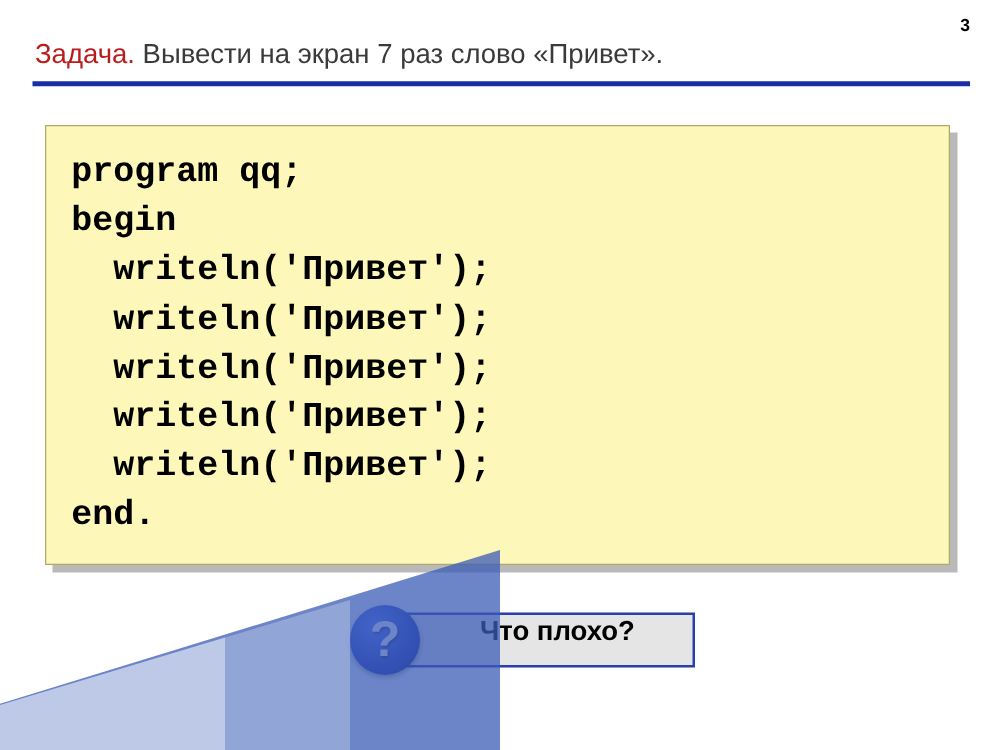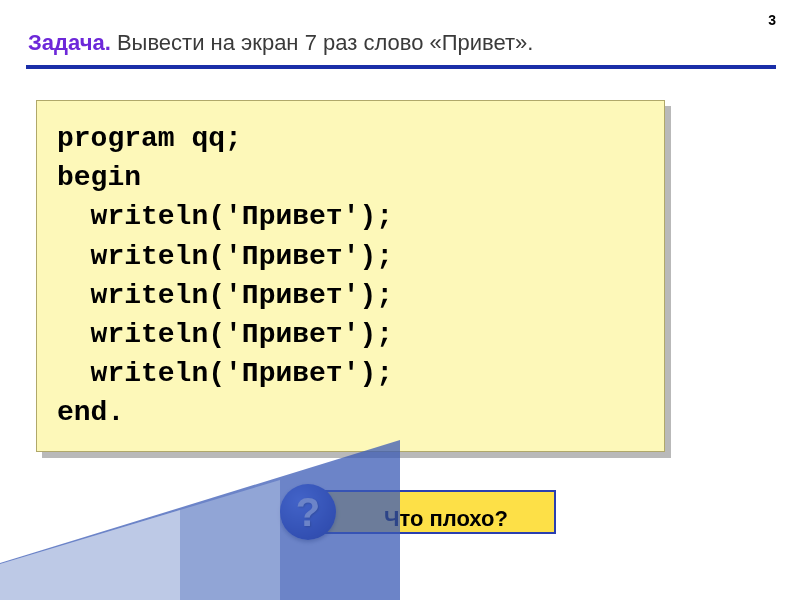--- a/index.html
+++ b/index.html
@@ -21,36 +21,36 @@
   }
   .header-line {
     position: absolute;
     top: 30px;
     left: 28px;
     right: 24px;
     font-size: 22px;
     color: #3a3a3a;
   }
   .header-line .task-label {
-    color: #6d28d9;
-    font-weight: bold;
+    color: #b91c1c;
+    font-weight: normal;
   }
   .header-rule {
     position: absolute;
     top: 65px;
     left: 26px;
     right: 24px;
     height: 4px;
     background: #1a2ea8;
   }
   .code-wrap {
     position: absolute;
     top: 100px;
     left: 36px;
-    width: 629px;
+    width: 724px;
   }
   .code-shadow {
     position: absolute;
     top: 6px;
     left: 6px;
     right: -6px;
     bottom: -6px;
     background: #b9b9b9;
   }
   .code-block {
@@ -71,24 +71,24 @@
     left: 280px;
     width: 280px;
     height: 56px;
   }
   .question-box {
     position: absolute;
     top: 6px;
     left: 40px;
     height: 44px;
     width: 236px;
-    background: #fde047;
+    background: #e5e5e5;
     border: 2px solid #2a3fb0;
     display: flex;
-    align-items: flex-end;
+    align-items: flex-start;
     padding-left: 62px;
     font-size: 22px;
     font-weight: bold;
     color: #000;
   }
   .qmark {
     position: absolute;
     top: 0px;
     left: 0px;
     width: 56px;

